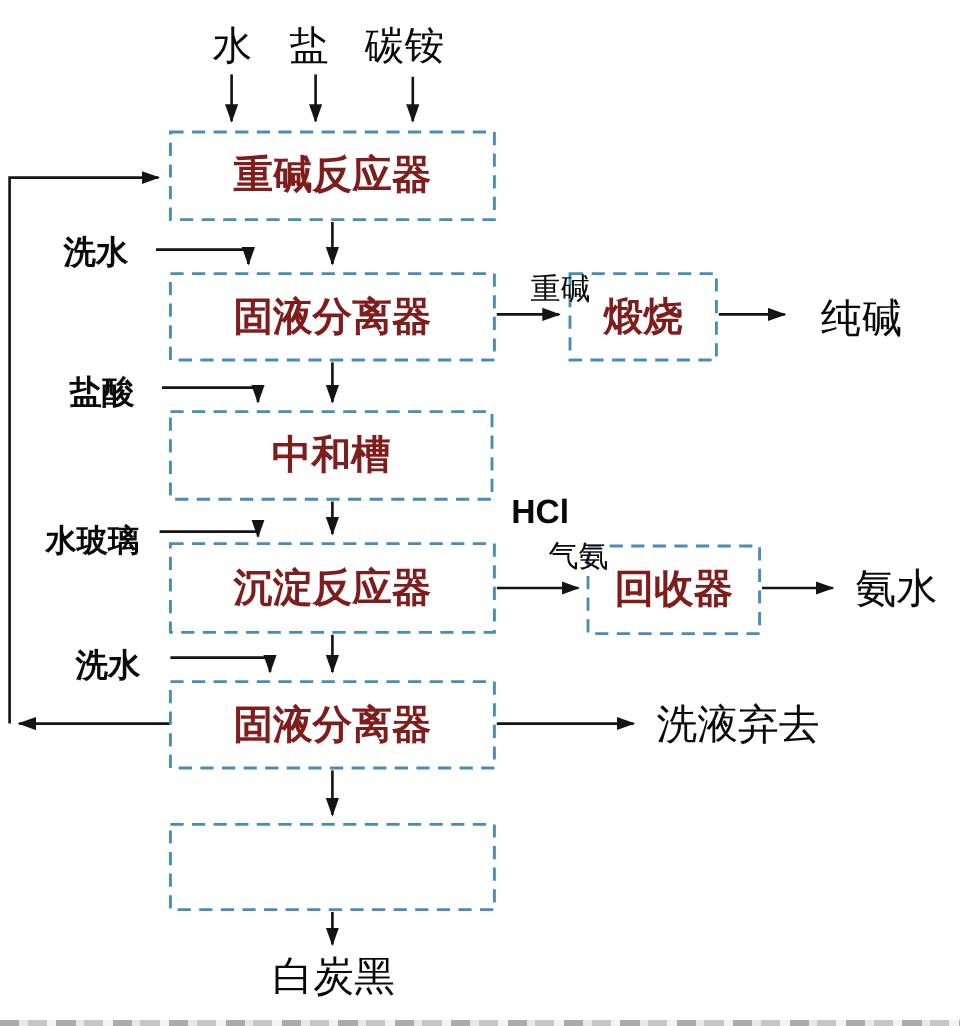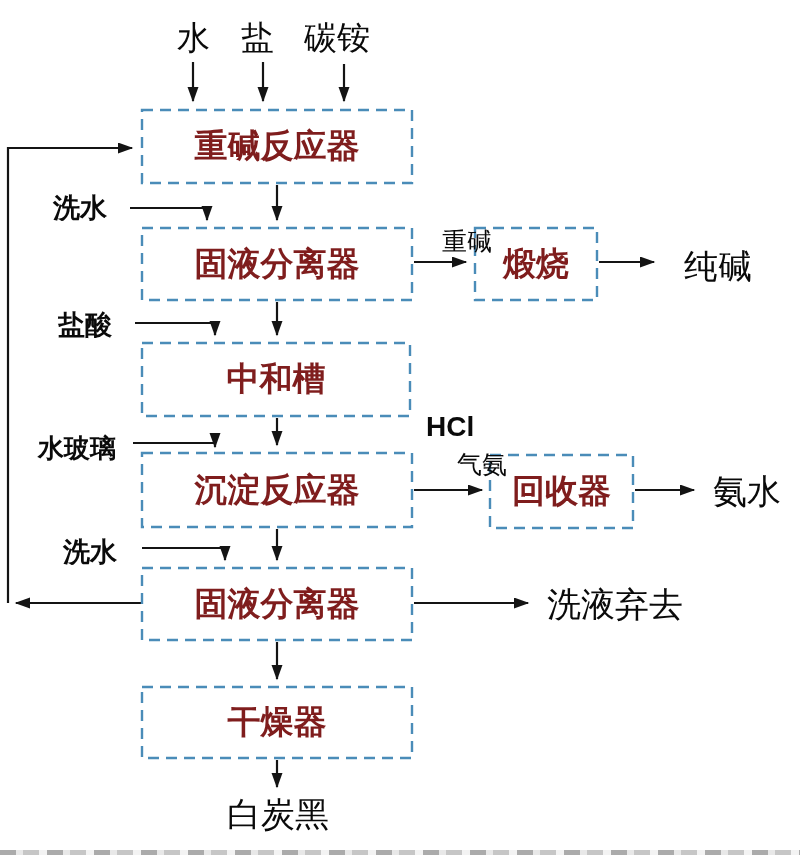--- a/index.html
+++ b/index.html
@@ -3,21 +3,21 @@
 <meta charset="utf-8">
 <style>
   html,body{margin:0;padding:0;background:#ffffff;}
   body{font-family:"Liberation Sans", sans-serif;}
   .canvas{position:relative;width:800px;height:855px;background:#ffffff;overflow:hidden;}
   .layer{position:absolute;left:0;top:0;}
   .lbl{position:absolute;color:#0a0a0a;white-space:nowrap;line-height:1.1;}
   .box-label{position:absolute;display:flex;align-items:center;justify-content:center;
              font-weight:bold;font-size:33px;color:#7f1d1d;text-align:center;}
   .top-input{font-size:33px;font-weight:400;}
-  .side-input{font-size:27px;font-weight:bold;font-family:Liberation Mono, monospace;}
+  .side-input{font-size:27px;font-weight:bold;}
   .stream{font-size:25px;font-weight:400;margin-left:26px;}
   .stream-en{font-size:28px;font-weight:700;}
   .output{font-size:34px;font-weight:400;}
   .nacl{font-size:27px;font-weight:bold;}
   .bottom-strip{position:absolute;left:0;right:0;bottom:0;height:5px;
     background:repeating-linear-gradient(90deg,#ababab 0 16px,#e8e8e8 16px 23px,#c6c6c6 23px 39px,#f3f3f3 39px 47px);}
 </style>
 </head>
 <body>
 
@@ -72,21 +72,20 @@
   <div class="lbl top-input" style="left:241px;top:20px;">盐</div>
   <div class="lbl top-input" style="left:304px;top:20px;">碳铵</div>
 
   <div class="box-label" style="left:142px;top:110px;width:270px;height:73px;">重碱反应器</div>
   <div class="box-label" style="left:142px;top:228px;width:270px;height:72px;">固液分离器</div>
   <div class="box-label" style="left:475px;top:228px;width:122px;height:72px;">煅烧</div>
   <div class="box-label" style="left:142px;top:343px;width:268px;height:73px;">中和槽</div>
   <div class="box-label" style="left:142px;top:453px;width:270px;height:74px;">沉淀反应器</div>
   <div class="box-label" style="left:490px;top:455px;width:143px;height:73px;">回收器</div>
   <div class="box-label" style="left:142px;top:568px;width:270px;height:72px;">固液分离器</div>
-  <div class="box-label" style="left:142px;top:687px;width:270px;height:71px;">干燥器</div>
 
   <div class="lbl side-input" style="left:53px;top:196px;">洗水</div>
   <div class="lbl side-input" style="left:58px;top:313px;">盐酸</div>
   <div class="lbl side-input" style="left:38px;top:436px;font-size:26px;">水玻璃</div>
   <div class="lbl side-input" style="left:63px;top:540px;">洗水</div>
 
   <div class="lbl stream" style="left:416px;top:228px;">重碱</div>
   <div class="lbl stream-en" style="left:426px;top:412px;">HCl</div>
   <div class="lbl stream" style="left:431px;top:451px;">气氨</div>
 

